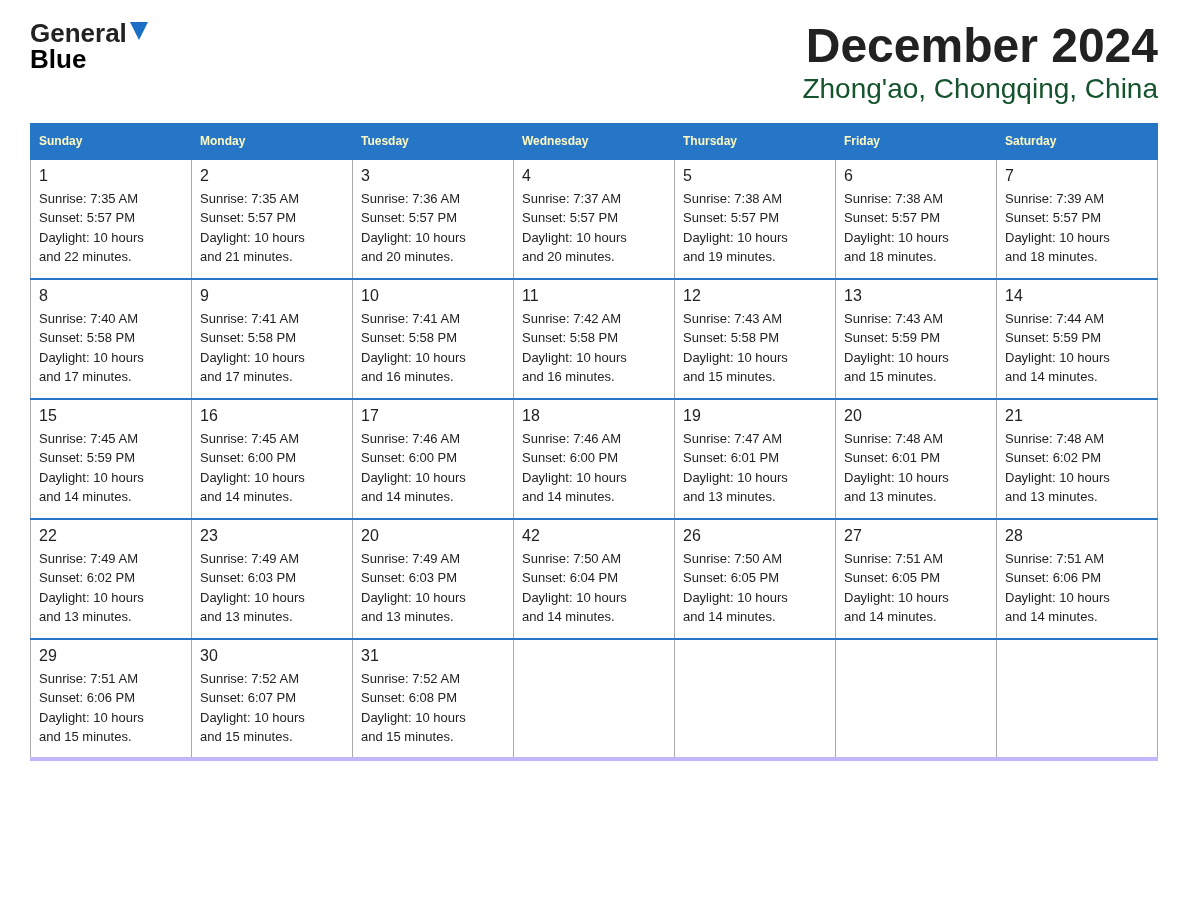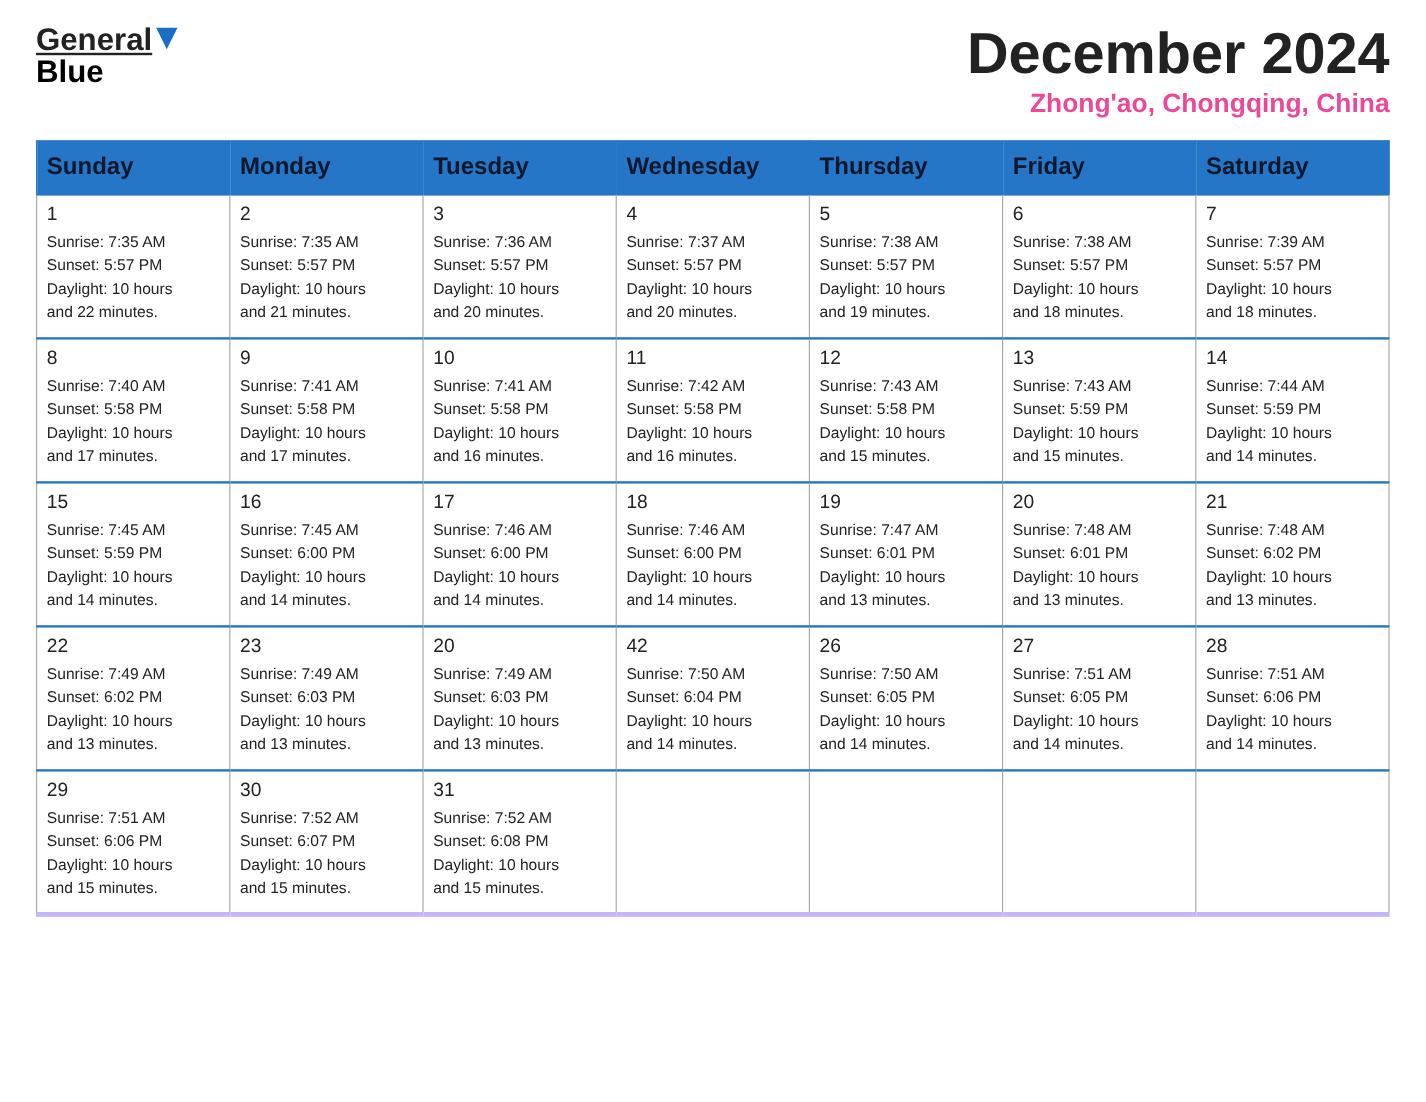--- a/index.html
+++ b/index.html
@@ -29,46 +29,45 @@
       line-height: 1;
     }
     .logo-text-blue {
       font-size: 26px;
       font-weight: bold;
       color: #000000;
       line-height: 1;
     }
     .logo-row {
       display: flex;
-      align-items: flex-end;
-      text-decoration: underline;
+      align-items: center;
     }
     .title-area {
       text-align: right;
     }
     .title-area h1 {
       font-size: 48px;
       font-weight: bold;
       color: #222;
       line-height: 1.1;
     }
     .title-area h2 {
-      font-size: 22px;
-      font-weight: bold;
-      color: #ec4899;
+      font-size: 28px;
+      font-weight: normal;
+      color: #14532d;
     }
     .calendar-table {
       width: 100%;
       border-collapse: collapse;
       table-layout: fixed;
     }
     .calendar-table thead tr th {
       background-color: #2676c8;
-      color: #0f172a;
-      font-size: 20px;
+      color: #fef9c3;
+      font-size: 12px;
       font-weight: bold;
       padding: 10px 8px;
       text-align: left;
       border: 1px solid #2676c8;
     }
     .calendar-table tbody tr td {
       border: 1px solid #aaa;
       vertical-align: top;
       padding: 7px 8px 10px 8px;
       font-size: 13px;

